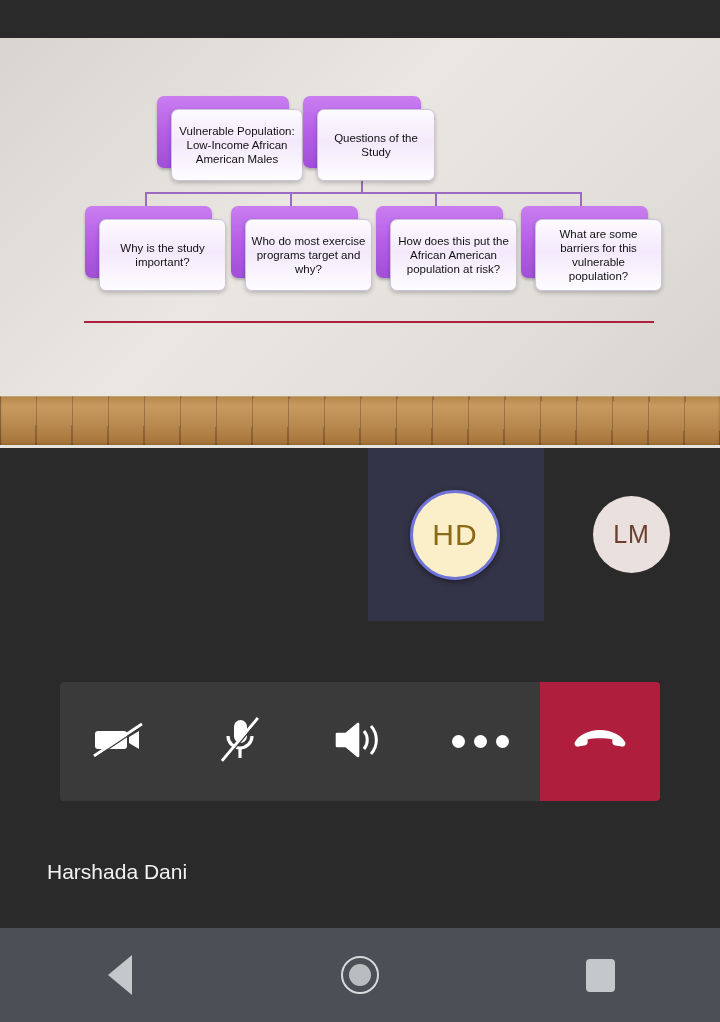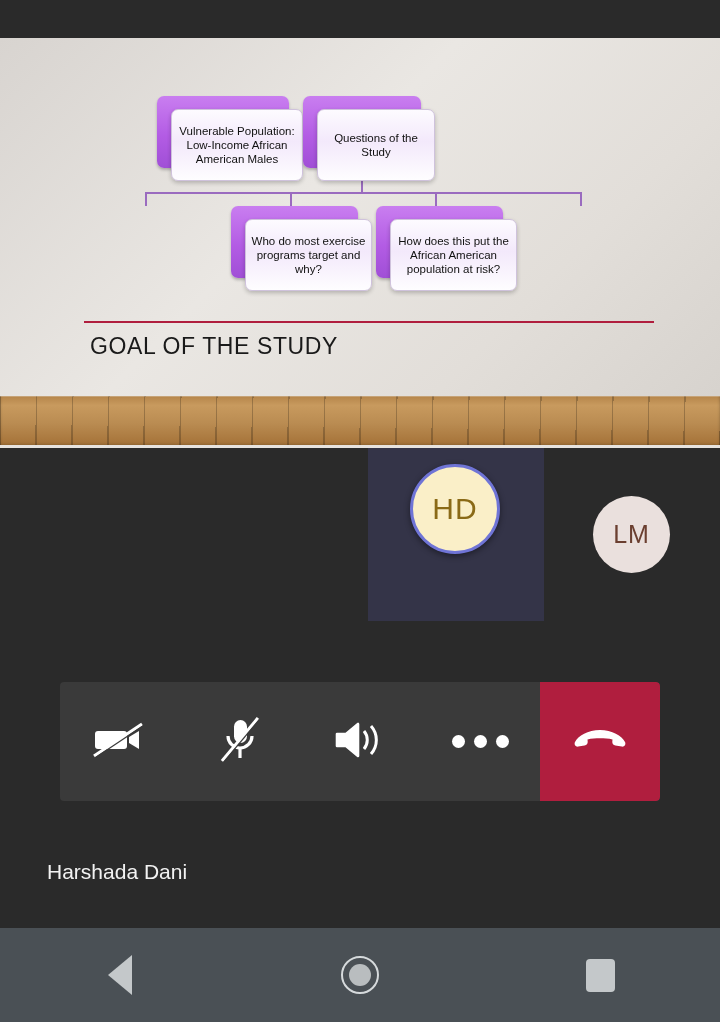--- a/index.html
+++ b/index.html
@@ -84,21 +84,21 @@
     position:absolute; left:368px; top:0; width:176px; height:173px;
     background:#343448;
   }
   .avatar{
     position:absolute; border-radius:50%;
     display:flex; align-items:center; justify-content:center;
     font-size:30px; letter-spacing:1px;
     font-family:"Liberation Sans", sans-serif;
   }
   .avatar.hd{
-    left:410px; top:464px; width:90px; height:90px;
+    left:410px; top:490px; width:90px; height:90px;
     background:#faefc8; color:#8a6a17;
     border:3px solid #6f74d6;
     box-shadow:0 2px 6px rgba(0,0,0,.45);
   }
   .avatar.lm{
     left:593px; top:496px; width:77px; height:77px;
     background:#eae0dd; color:#6b3f30;
     font-size:25px;
   }
 
@@ -162,34 +162,41 @@
   <div class="node lvl1" style="left:157px; top:58px; width:132px; height:72px;">
     <div class="back"></div>
     <div class="front">Vulnerable Population: Low-Income African American Males</div>
   </div>
 
   <div class="node lvl1" style="left:303px; top:58px; width:118px; height:72px;padding-left:16px;">
     <div class="back"></div>
     <div class="front">Questions of the Study</div>
   </div>
 
+  <div class="node" style="left:85px; top:168px; width:127px; height:72px;">
+    <div class="back"></div>
+    <div class="front">Why is the study important?</div>
+  </div>
 
   <div class="node" style="left:231px; top:168px; width:127px; height:72px;">
     <div class="back"></div>
     <div class="front">Who do most exercise programs target and why?</div>
   </div>
 
   <div class="node" style="left:376px; top:168px; width:127px; height:72px;text-decoration:underline;">
     <div class="back"></div>
     <div class="front">How does this put the African American population at risk?</div>
   </div>
 
+  <div class="node" style="left:521px; top:168px; width:127px; height:72px;">
+    <div class="back"></div>
+    <div class="front">What are some barriers for this vulnerable population?</div>
+  </div>
 
   <div class="rule"></div>
-  <div class="slide-title">GOAL OF THE STUDY</div>
 </div>
 
 <div class="floor"></div>
 
 <div class="stage">
   <div class="tile-active"></div>
 </div>
 
 <div class="avatar hd">
   <span>HD</span>

